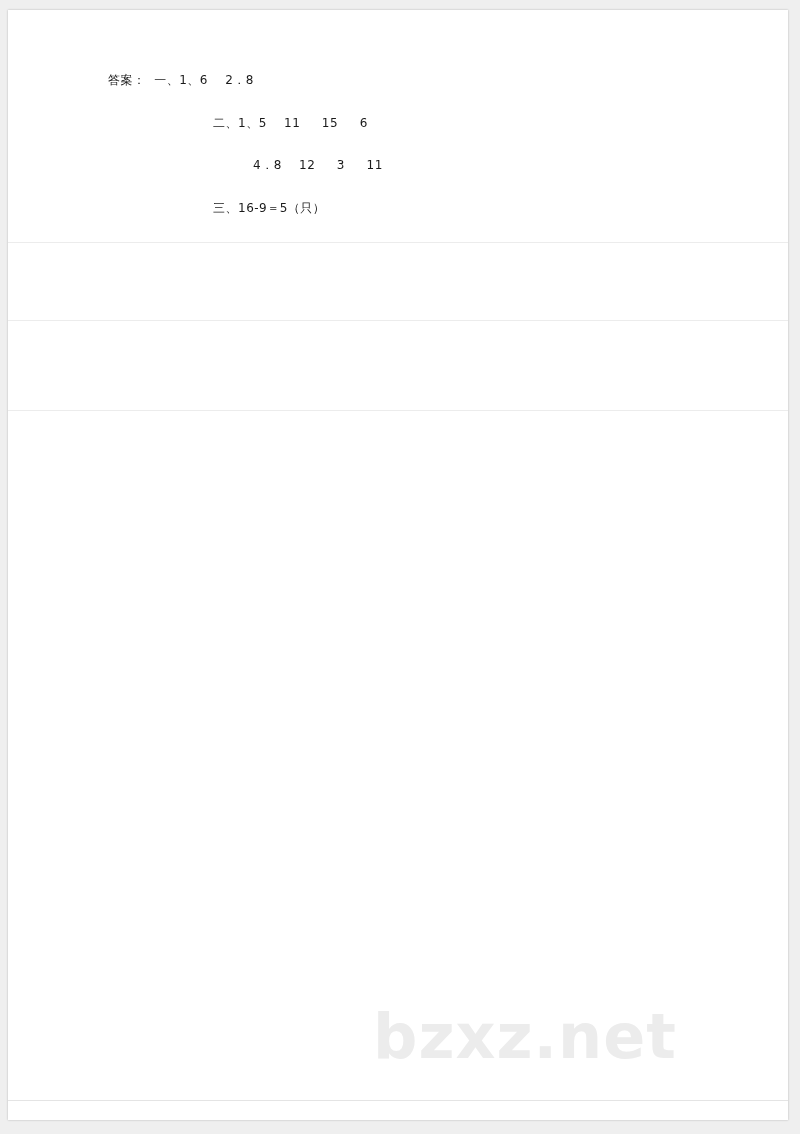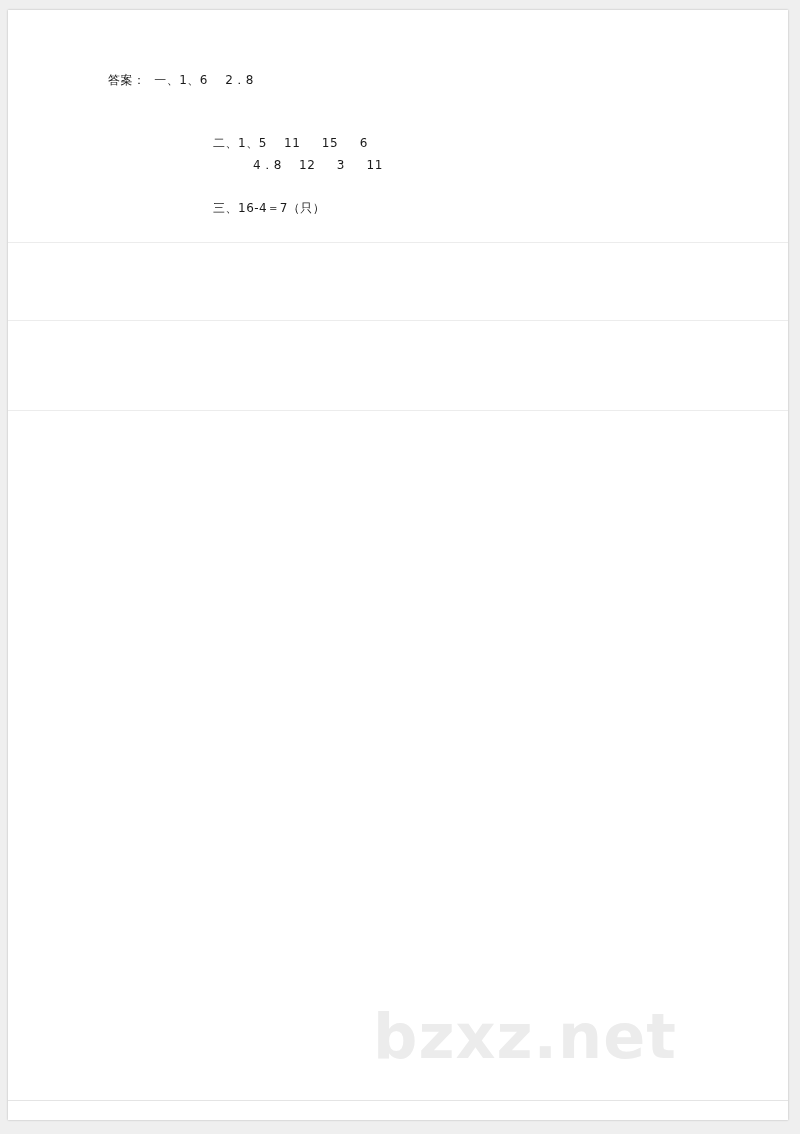--- a/index.html
+++ b/index.html
@@ -59,21 +59,20 @@
     left: 100px;
     top: 62px;
     font-size: 16px;
     letter-spacing: 0.5px;
   }
   .line-2 {
     left: 205px;
     top: 105px;
     font-size: 16px;
     letter-spacing: 0.5px;
-    margin-top: 20px;
   }
   .line-3 {
     left: 245px;
     top: 147px;
     font-size: 16px;
     letter-spacing: 0.5px;
   }
   .line-4 {
     left: 205px;
     top: 190px;
@@ -104,18 +103,18 @@
 
     <div class="rule r1"></div>
     <div class="rule r2"></div>
     <div class="rule r3"></div>
     <div class="rule r4"></div>
 
     <div class="answer-block">
       <div class="line line-1 cjk">答案：  一、1、6    2．8</div>
       <div class="line line-2 cjk">二、1、5    11     15     6</div>
       <div class="line line-3 cjk">4．8    12     3     11</div>
-      <div class="line line-4 cjk">三、16-4＝7（只）</div>
+      <div class="line line-4 cjk">三、16-9＝5（只）</div>
     </div>
 
     <div class="watermark">bzxz.net</div>
   </div>
 </div>
 
 </body></html>

